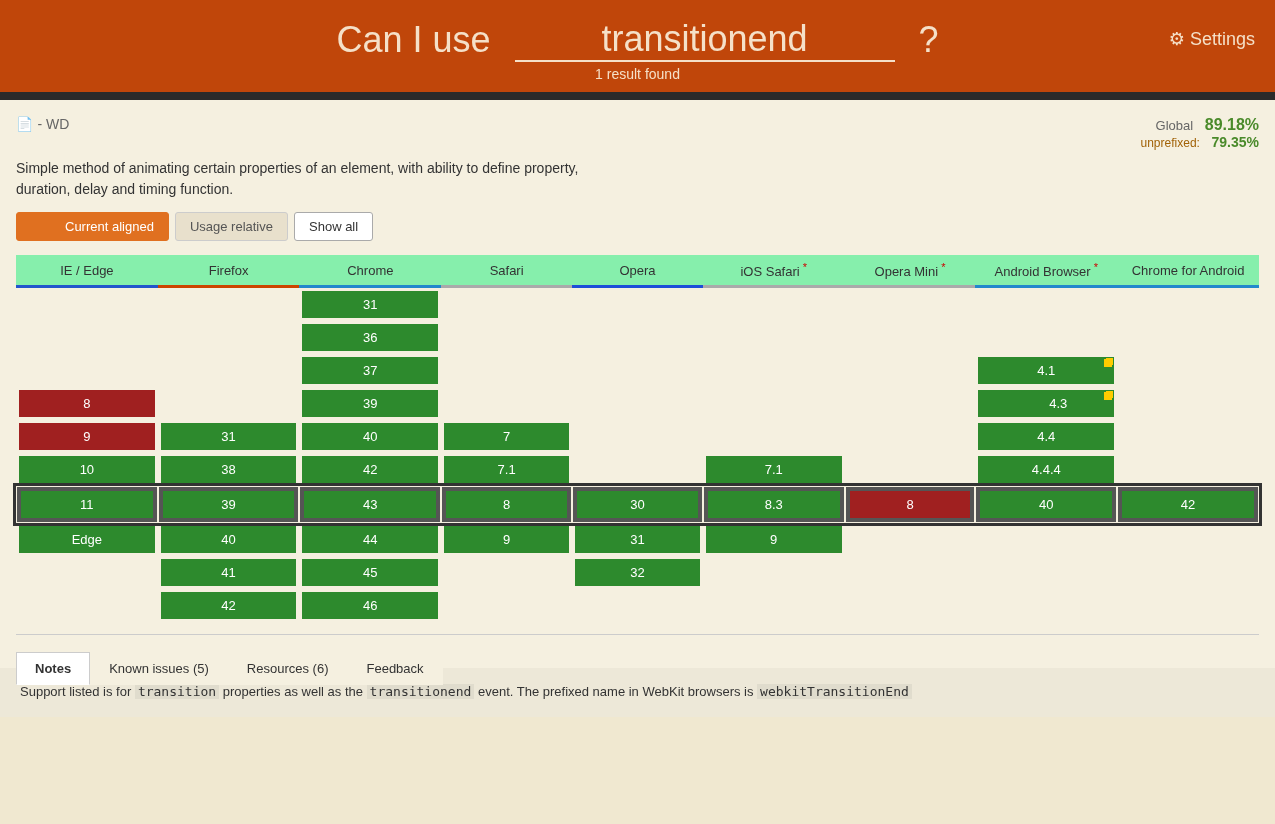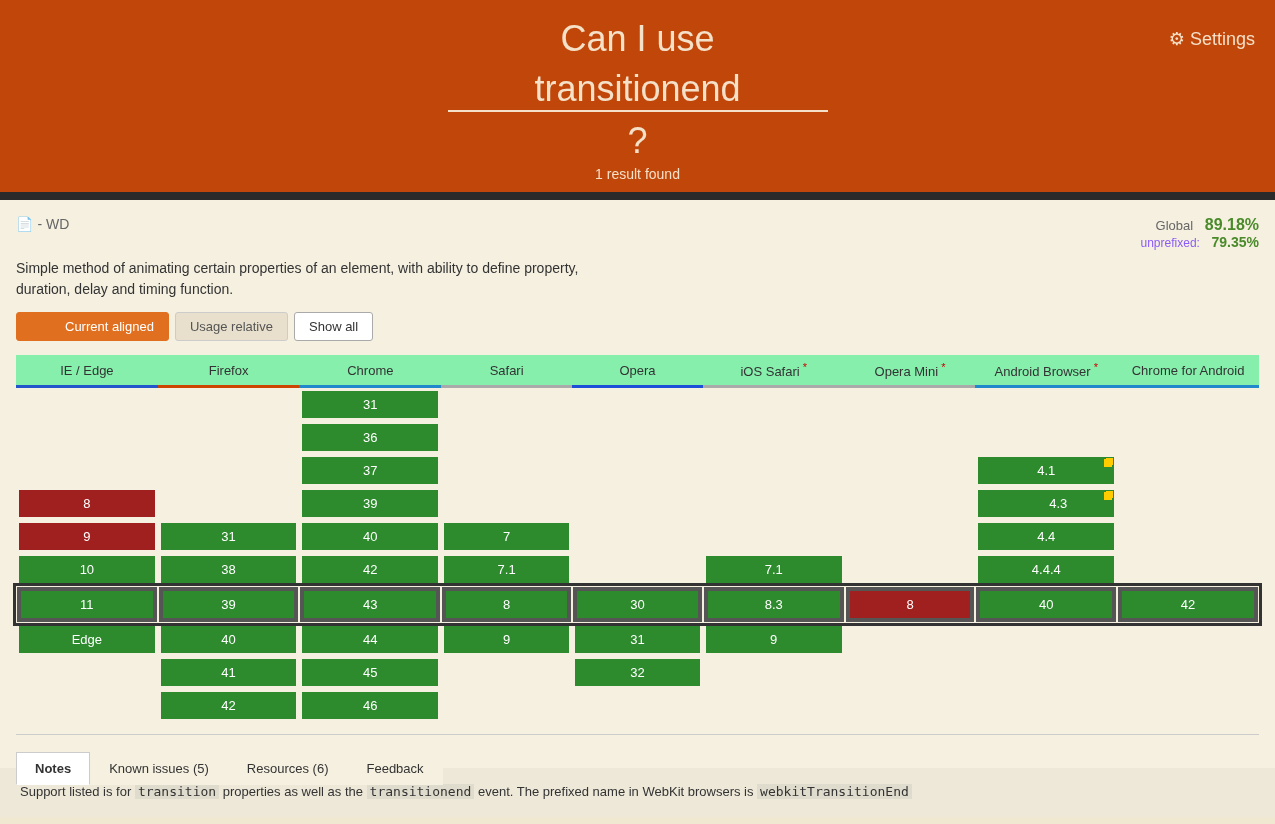--- a/index.html
+++ b/index.html
@@ -7,26 +7,25 @@
 
     
     #header {
       background: #c0460a;
       padding: 18px 20px 10px;
       text-align: center;
     }
     #header .title-row {
       display: flex;
       align-items: center;
-      justify-content: flex-start;
-      gap: 8px;
+      justify-content: center;
+      gap: 24px;
       color: #f5e0c8;
       font-size: 36px;
       font-weight: 300;
-      flex-direction: column;
     }
     #header .search-input {
       background: transparent;
       border: none;
       border-bottom: 2px solid #f5e0c8;
       color: #f5e0c8;
       font-size: 36px;
       font-weight: 300;
       width: 380px;
       outline: none;
@@ -81,21 +80,21 @@
       font-size: 14px;
       color: #666;
     }
     .feature-title .doc-icon {
       font-size: 14px;
       color: #888;
     }
     .global-stats { text-align: right; font-size: 13px; }
     .global-stats .stat-label { color: #666; }
     .global-stats .stat-value { color: #4a8a2a; font-weight: bold; font-size: 16px; margin-left: 8px; }
-    .global-stats .unprefixed-label { color: #8b5cf6; font-size: 12px; }
+    .global-stats .unprefixed-label { color: #a16207; font-size: 12px; }
     .global-stats .unprefixed-value { color: #4a8a2a; font-weight: bold; font-size: 14px; margin-left: 8px; }
 
     .feature-desc {
       color: #333;
       font-size: 14px;
       line-height: 1.5;
       margin-bottom: 12px;
       max-width: 580px;
     }
 

